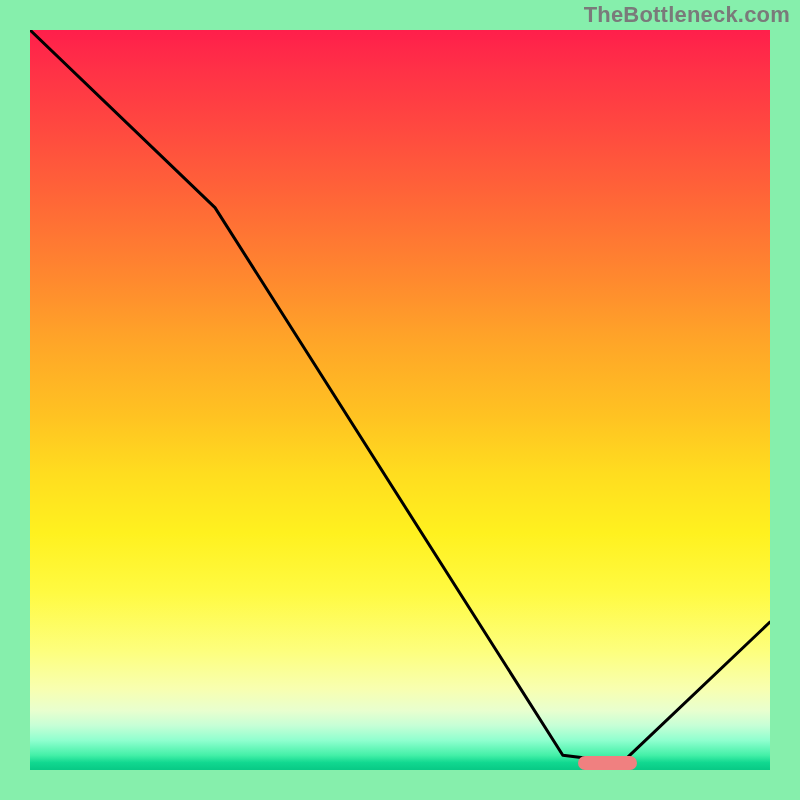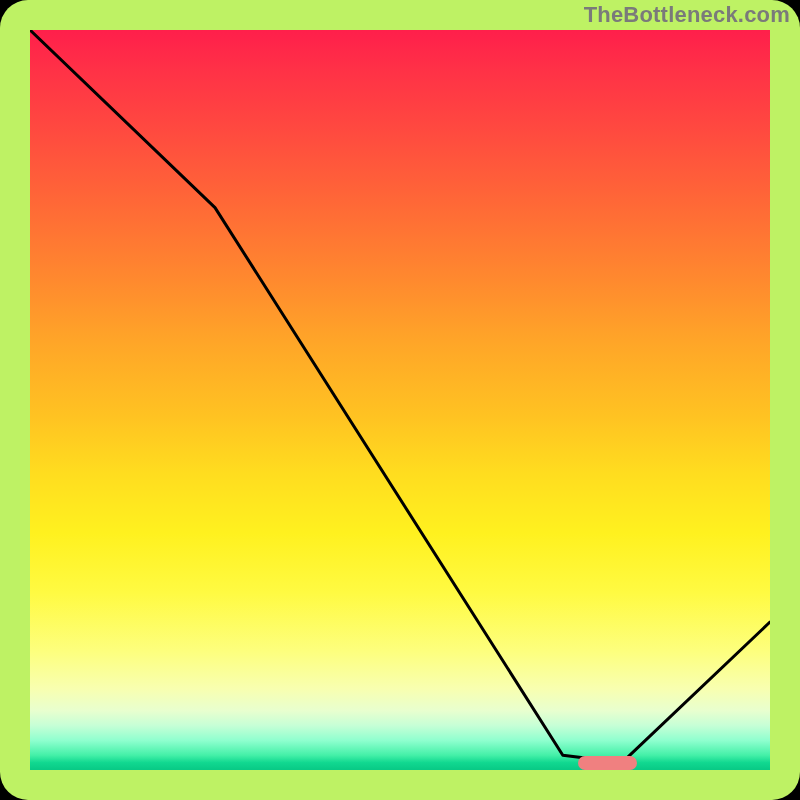--- a/index.html
+++ b/index.html
@@ -8,22 +8,21 @@
     width: 800px;
     height: 800px;
     background: #000;
     overflow: hidden;
     font-family: Arial, Helvetica, sans-serif;
   }
   .frame {
     position: relative;
     width: 800px;
     height: 800px;
-    background: #bef264;
-    border-radius: 28px;
+    background: #86efac;
   }
   .watermark {
     position: absolute;
     top: 2px;
     right: 10px;
     color: #7a7a7a;
     font-size: 22px;
     font-weight: 600;
     letter-spacing: 0.2px;
   }

